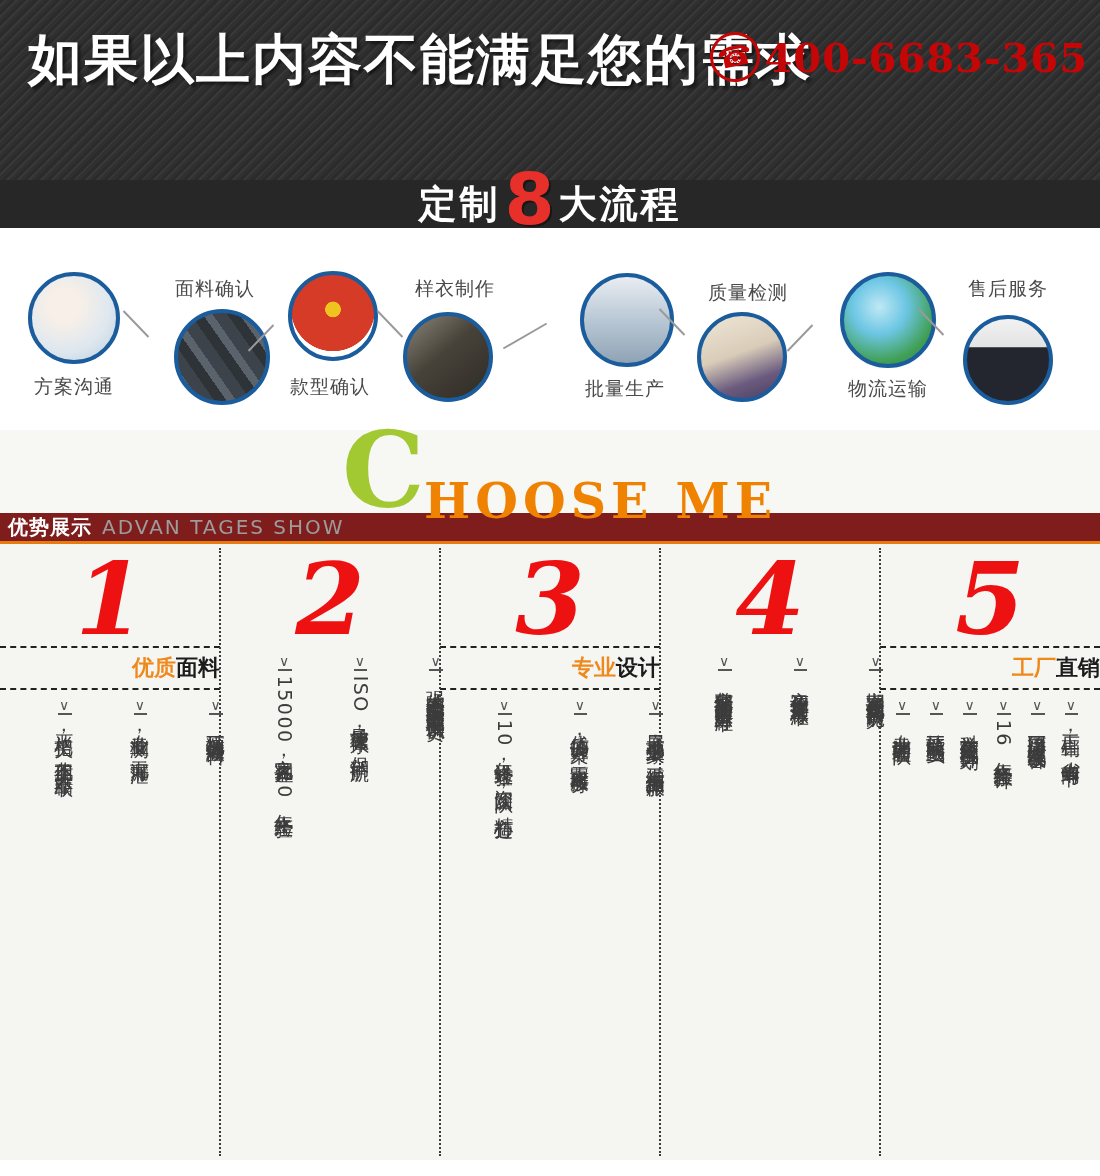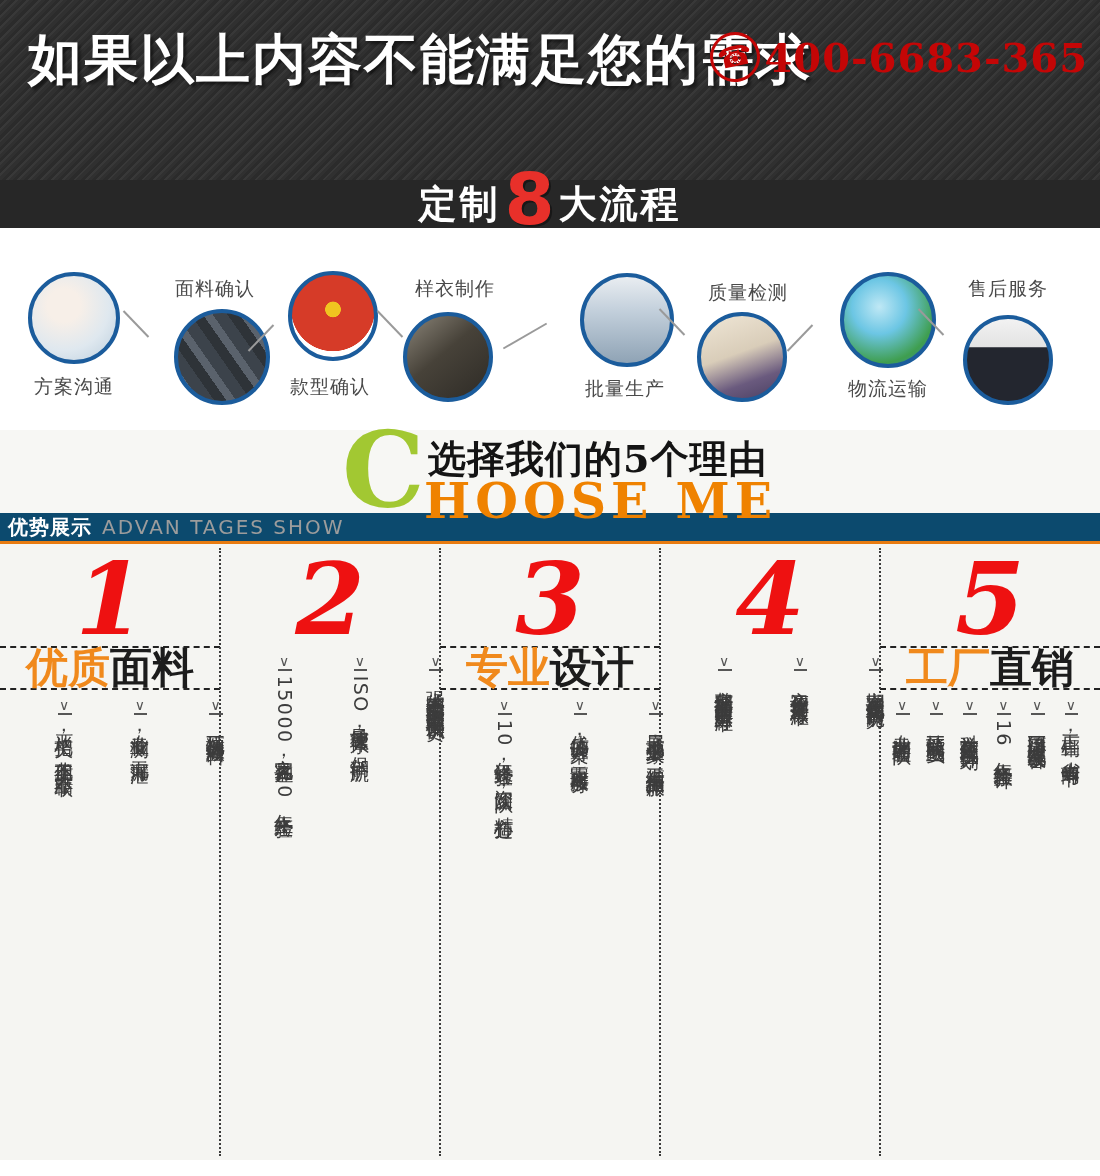--- a/index.html
+++ b/index.html
@@ -65,35 +65,35 @@
   
   .choose{position:relative;width:1100px;height:83px;background:#f7f7f4;}
   .big-c{position:absolute;left:342px;top:2px;font-family:"DejaVu Serif",serif;font-weight:bold;
     font-size:104px;line-height:78px;color:#a2c832;}
   .choose-cn{position:absolute;left:428px;top:4px;font-family:"DejaVu Serif",serif;font-weight:bold;
     font-size:38px;color:#141414;letter-spacing:1px;white-space:nowrap;}
   .choose-en{position:absolute;left:424px;top:42px;font-family:"DejaVu Serif",serif;font-weight:bold;
     font-size:49px;color:#ef8200;letter-spacing:5px;white-space:nowrap;}
 
   
-  .adv-bar{width:1100px;height:28px;background:#0c4a6e;border-bottom:3px solid #e87b10;
+  .adv-bar{width:1100px;height:28px;background:#7f1d1d;border-bottom:3px solid #e87b10;
     box-sizing:content-box;display:flex;align-items:center;padding-left:0;}
   .adv-cn{font-size:20px;font-weight:bold;color:#fff;margin-left:8px;letter-spacing:1px;}
   .adv-en{font-size:20px;color:#9c9c9c;margin-left:10px;letter-spacing:2px;}
 
   
   .columns{position:relative;width:1100px;height:632px;background:#f5f5f2;display:flex;}
   .sep{position:absolute;top:4px;height:608px;width:0;border-left:2px dotted #3c3c3c;}
   .sep1{left:219px;} .sep2{left:439px;} .sep3{left:659px;} .sep4{left:879px;}
   .bottom-strip{position:absolute;left:0;bottom:0;width:1100px;height:16px;background:#fff;}
   .col{width:220px;box-sizing:border-box;padding-top:6px;}
   .num{font-family:"DejaVu Serif",serif;font-style:italic;font-weight:bold;font-size:100px;
     color:#ee1111;text-align:center;height:96px;line-height:98px;}
   .hdr{border-top:2px dashed #222;border-bottom:2px dashed #222;height:40px;line-height:40px;
-    text-align:center;font-size:42px;font-weight:bold;white-space:nowrap;}
+    text-align:right;font-size:22px;font-weight:bold;white-space:nowrap;}
   .hdr .orange{color:#f0891c;}
   .hdr .black{color:#1c1c1c;}
   .points{height:474px;writing-mode:vertical-rl;text-orientation:mixed;
     padding:8px 24px 0 0;font-size:19px;color:#3c3c3c;letter-spacing:1.5px;box-sizing:border-box;}
   .points p{margin:0 0 0 52px;line-height:1.25;padding:0;}
   .col5 .points{padding-right:14px;}
   .col5 .points p{margin-left:10px;}
   .tick{display:inline-block;writing-mode:horizontal-tb;border-bottom:2px solid #565656;
     color:#565656;font-size:14px;line-height:1.05;padding:0 1px;margin-bottom:5px;}
 </style>
@@ -139,21 +139,20 @@
     <div class="conn k2"></div>
     <div class="conn k3"></div>
     <div class="conn k4"></div>
     <div class="conn k5"></div>
     <div class="conn k6"></div>
     <div class="conn k7"></div>
   </div>
 
   <div class="choose">
     <div class="big-c">C</div>
-    <div class="choose-cn">选择我们的5个理由</div>
     <div class="choose-en">HOOSE  ME</div>
   </div>
 
   <div class="adv-bar">
     <span class="adv-cn">优势展示</span>
     <span class="adv-en">ADVAN TAGES SHOW</span>
   </div>
 
   <div class="columns">
 

